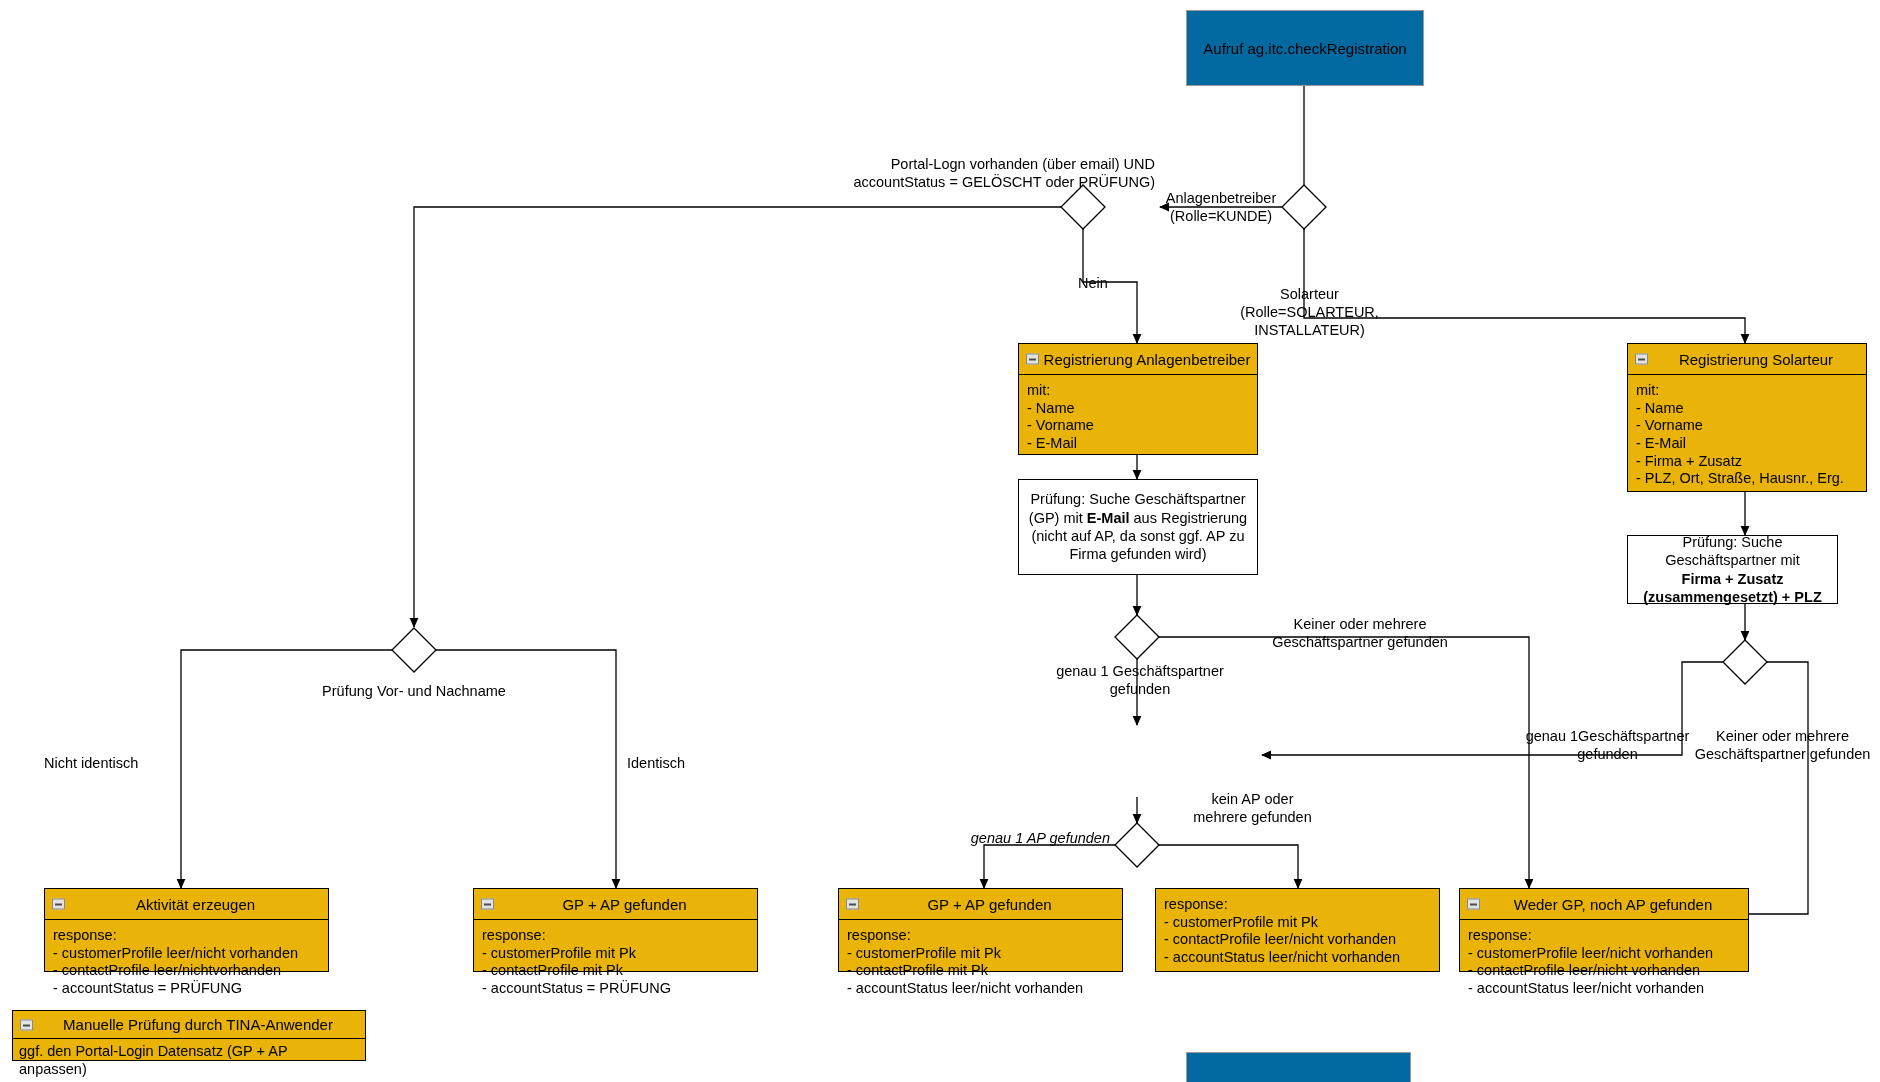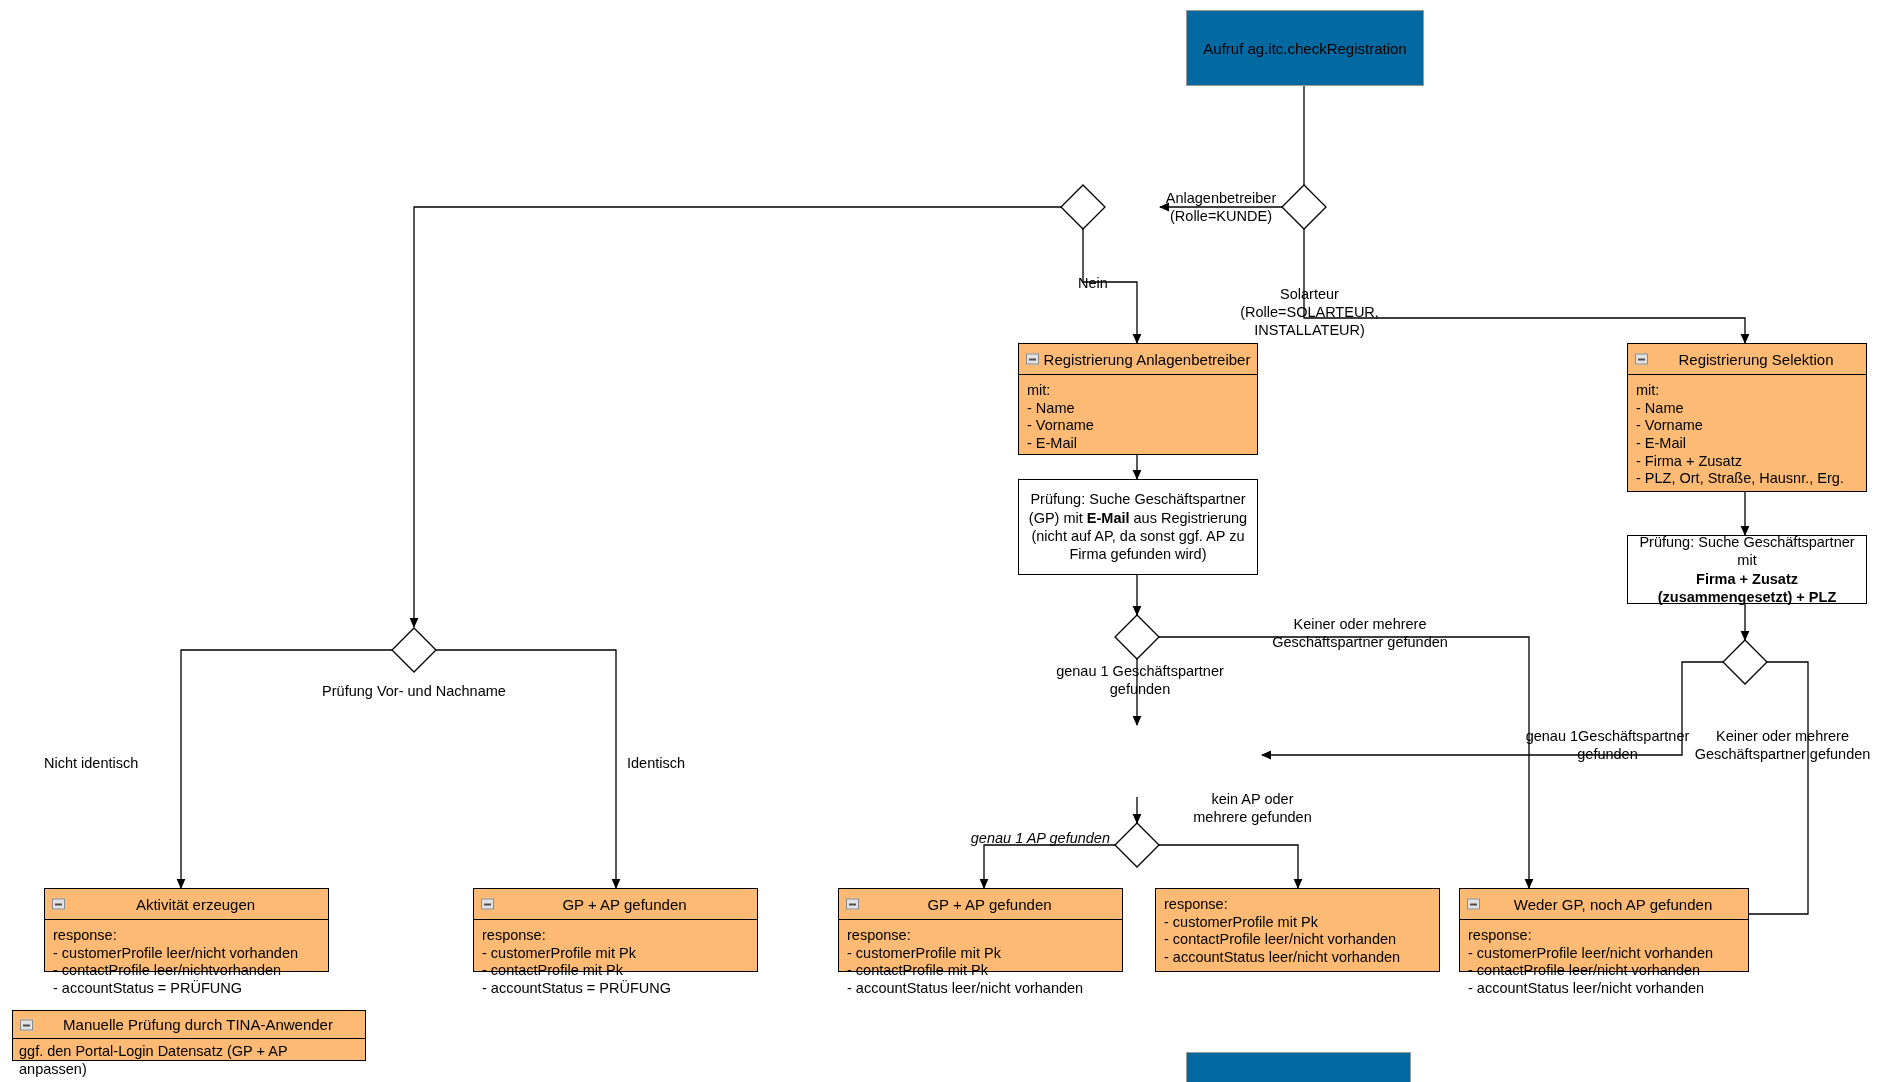--- a/index.html
+++ b/index.html
@@ -18,21 +18,21 @@
     position:absolute;
     left:0;top:0;
     width:1880px;height:1082px;
     pointer-events:none;
   }
 
   
   .node{
     position:absolute;
     box-sizing:border-box;
-    background:#fdba74;
+    background:#eab308;
     border:1px solid #000000;
   }
   .node.start{
     background:#0369a1;
     border:1px solid #9a9a9a;
     display:flex;align-items:center;justify-content:center;
     font-size:15px;
   }
   .node-header{
     position:relative;
@@ -163,40 +163,40 @@
     </div>
     <div class="node-body">mit:
 - Name
 - Vorname
 - E-Mail</div>
   </div>
 
   <div class="node" style="left:1627px;top:343px;width:240px;height:149px;">
     <div class="node-header">
       <span class="collapse-icon"></span>
-      <span>Registrierung Selektion</span>
+      <span>Registrierung Solarteur</span>
     </div>
     <div class="node-body">mit:
 - Name
 - Vorname
 - E-Mail
 - Firma + Zusatz
 - PLZ, Ort, Straße, Hausnr., Erg.</div>
   </div>
 
   <div class="proc" style="left:1018px;top:479px;width:240px;height:96px;">
     <div>
       <span>Prüfung: Suche Geschäftspartner</span><br>
       <span>(GP) mit </span><b>E-Mail</b><span> aus Registrierung</span><br>
       <span>(nicht auf AP, da sonst ggf. AP zu</span><br>
       <span>Firma gefunden wird)</span>
     </div>
   </div>
 
-  <div class="proc" style="left:1627px;top:535px;width:240px;height:69px;">
+  <div class="proc" style="left:1627px;top:535px;width:211px;height:69px;">
     <div>
       <span>Prüfung: Suche Geschäftspartner mit</span><br>
       <b>Firma + Zusatz</b><br>
       <b>(zusammengesetzt) + PLZ</b>
     </div>
   </div>
 
 
   <div class="node" style="left:44px;top:888px;width:285px;height:84px;">
     <div class="node-header">
@@ -252,20 +252,22 @@
       <span>Weder GP, noch AP gefunden</span>
     </div>
     <div class="node-body">response:
 - customerProfile leer/nicht vorhanden
 - contactProfile leer/nicht vorhanden
 - accountStatus leer/nicht vorhanden</div>
   </div>
 
   <div class="node start" style="left:1186px;top:1052px;width:225px;height:60px;"></div>
 
+  <div class="lbl r" style="left:780px;top:155px;width:375px;">Portal-Logn vorhanden (über email) UND
+accountStatus = GELÖSCHT oder PRÜFUNG)</div>
 
   <div class="lbl c" style="left:1156px;top:189px;width:130px;">Anlagenbetreiber
 (Rolle=KUNDE)</div>
 
   <div class="lbl c" style="left:1222px;top:285px;width:175px;">Solarteur
 (Rolle=SOLARTEUR,
 INSTALLATEUR)</div>
 
   <div class="lbl" style="left:1078px;top:274px;width:60px;">Nein</div>
 

